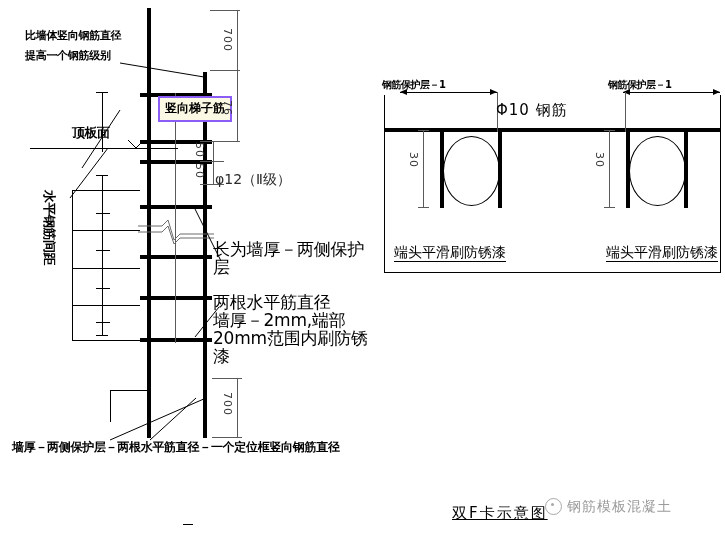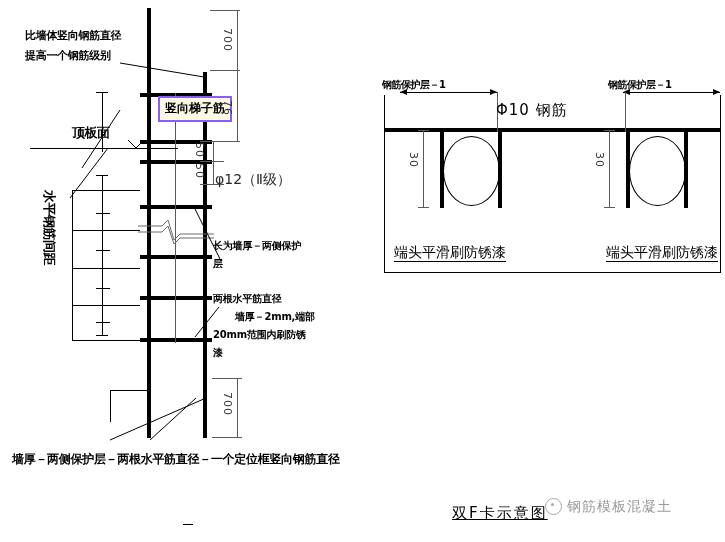--- a/index.html
+++ b/index.html
@@ -15,21 +15,21 @@
   .vl{position:absolute;background:#000;width:1px;}
   .hl-thick{position:absolute;background:#000;height:4px;}
   .vl-thick{position:absolute;background:#000;width:4px;}
   .hl-thin{position:absolute;background:#5a5a5a;height:1px;}
   .vl-thin{position:absolute;background:#5a5a5a;width:1px;}
   
   .txt{position:absolute;white-space:nowrap;line-height:1.12;
        font-family:"DejaVu Sans","Liberation Sans",sans-serif;}
   .bold{font-weight:bold;}
   .note{font-size:11px;font-weight:bold;letter-spacing:-0.3px;}
-  .note2{font-size:10px;font-weight:bold;letter-spacing:-0.2px;}
+  .note2{font-size:17px;font-weight:normal;letter-spacing:-0.2px;}
   .dimv{position:absolute;font-size:11px;color:#333;letter-spacing:1px;
         transform:rotate(90deg);transform-origin:left top;white-space:nowrap;}
   .vtxt{position:absolute;white-space:nowrap;
         transform:rotate(90deg);transform-origin:left top;}
   .caption{font-size:15px;letter-spacing:2px;}
   .smallcn{font-size:9px;font-weight:bold;letter-spacing:-0.5px;}
   .label-box{position:absolute;background:#fbf8e3;border:2px solid #8b5cf6;
              font-size:12px;font-weight:bold;padding:2px 5px 3px 5px;white-space:nowrap;}
   .uline{border-bottom:1px solid #000;}
   
@@ -136,36 +136,36 @@
     <div class="hl-thin" style="left:212px;top:437px;width:30px;"></div>
     <div class="dimv" style="left:234px;top:392px;">700</div>
 
     <div class="txt note2" style="left:213px;top:240px;">长为墙厚－两侧保护</div>
     <div class="txt note2" style="left:213px;top:258px;">层</div>
     <svg style="left:193px;top:205px;width:30px;height:58px;">
       <polyline points="28,56 0,0" fill="none" stroke="#000" stroke-width="1"></polyline>
     </svg>
 
     <div class="txt note2" style="left:213px;top:293px;">两根水平筋直径</div>
-    <div class="txt note2" style="left:213px;top:311px;margin-left:22px;">墙厚－2mm,端部</div>
+    <div class="txt note2" style="left:213px;top:311px;">墙厚－2mm,端部</div>
     <div class="txt note2" style="left:213px;top:329px;">20mm范围内刷防锈</div>
     <div class="txt note2" style="left:213px;top:347px;">漆</div>
     <svg style="left:195px;top:307px;width:26px;height:32px;">
       <polyline points="24,0 0,30" fill="none" stroke="#000" stroke-width="1"></polyline>
     </svg>
 
     <div class="hl" style="left:110px;top:390px;width:40px;"></div>
     <div class="vl" style="left:110px;top:390px;height:32px;"></div>
     <svg style="left:110px;top:398px;width:100px;height:44px;">
       <polyline points="0,42 96,0" fill="none" stroke="#000" stroke-width="1"></polyline>
     </svg>
     <svg style="left:150px;top:398px;width:60px;height:44px;">
       <polyline points="0,42 46,0" fill="none" stroke="#000" stroke-width="1"></polyline>
     </svg>
-    <div class="txt note" style="left:12px;top:453px;font-size:12px;">墙厚－两侧保护层－两根水平筋直径－一个定位框竖向钢筋直径</div>
+    <div class="txt note" style="left:12px;top:441px;font-size:12px;">墙厚－两侧保护层－两根水平筋直径－一个定位框竖向钢筋直径</div>
 
     <div class="hl" style="left:183px;top:524px;width:10px;"></div>
   </div>
 
   <div class="abs" style="left:380px;top:0;width:345px;height:500px;">
 
     <div class="vl" style="left:4px;top:95px;height:178px;"></div>
     <div class="vl" style="left:340px;top:95px;height:178px;"></div>
     <div class="hl" style="left:4px;top:272px;width:337px;"></div>
 

